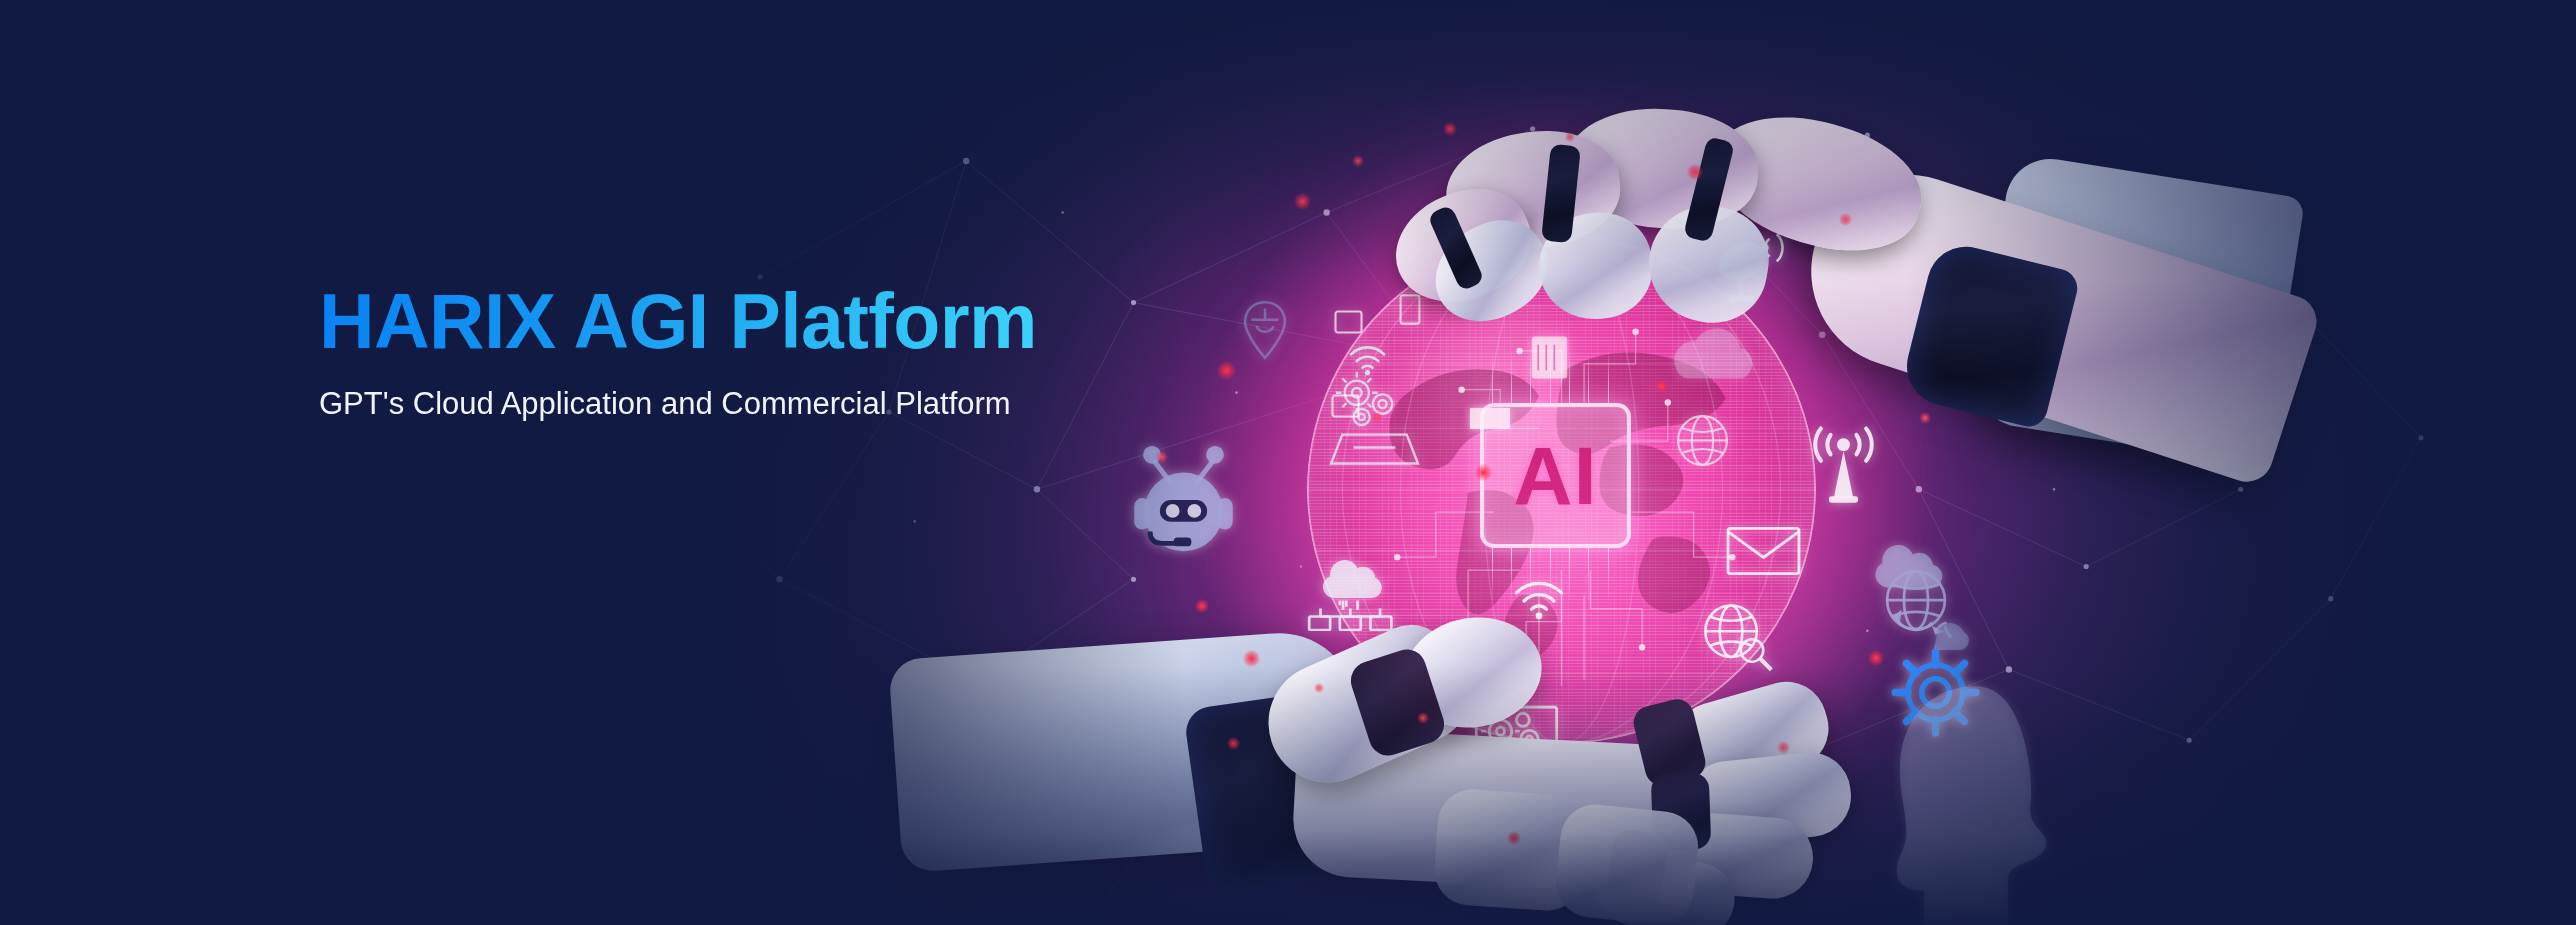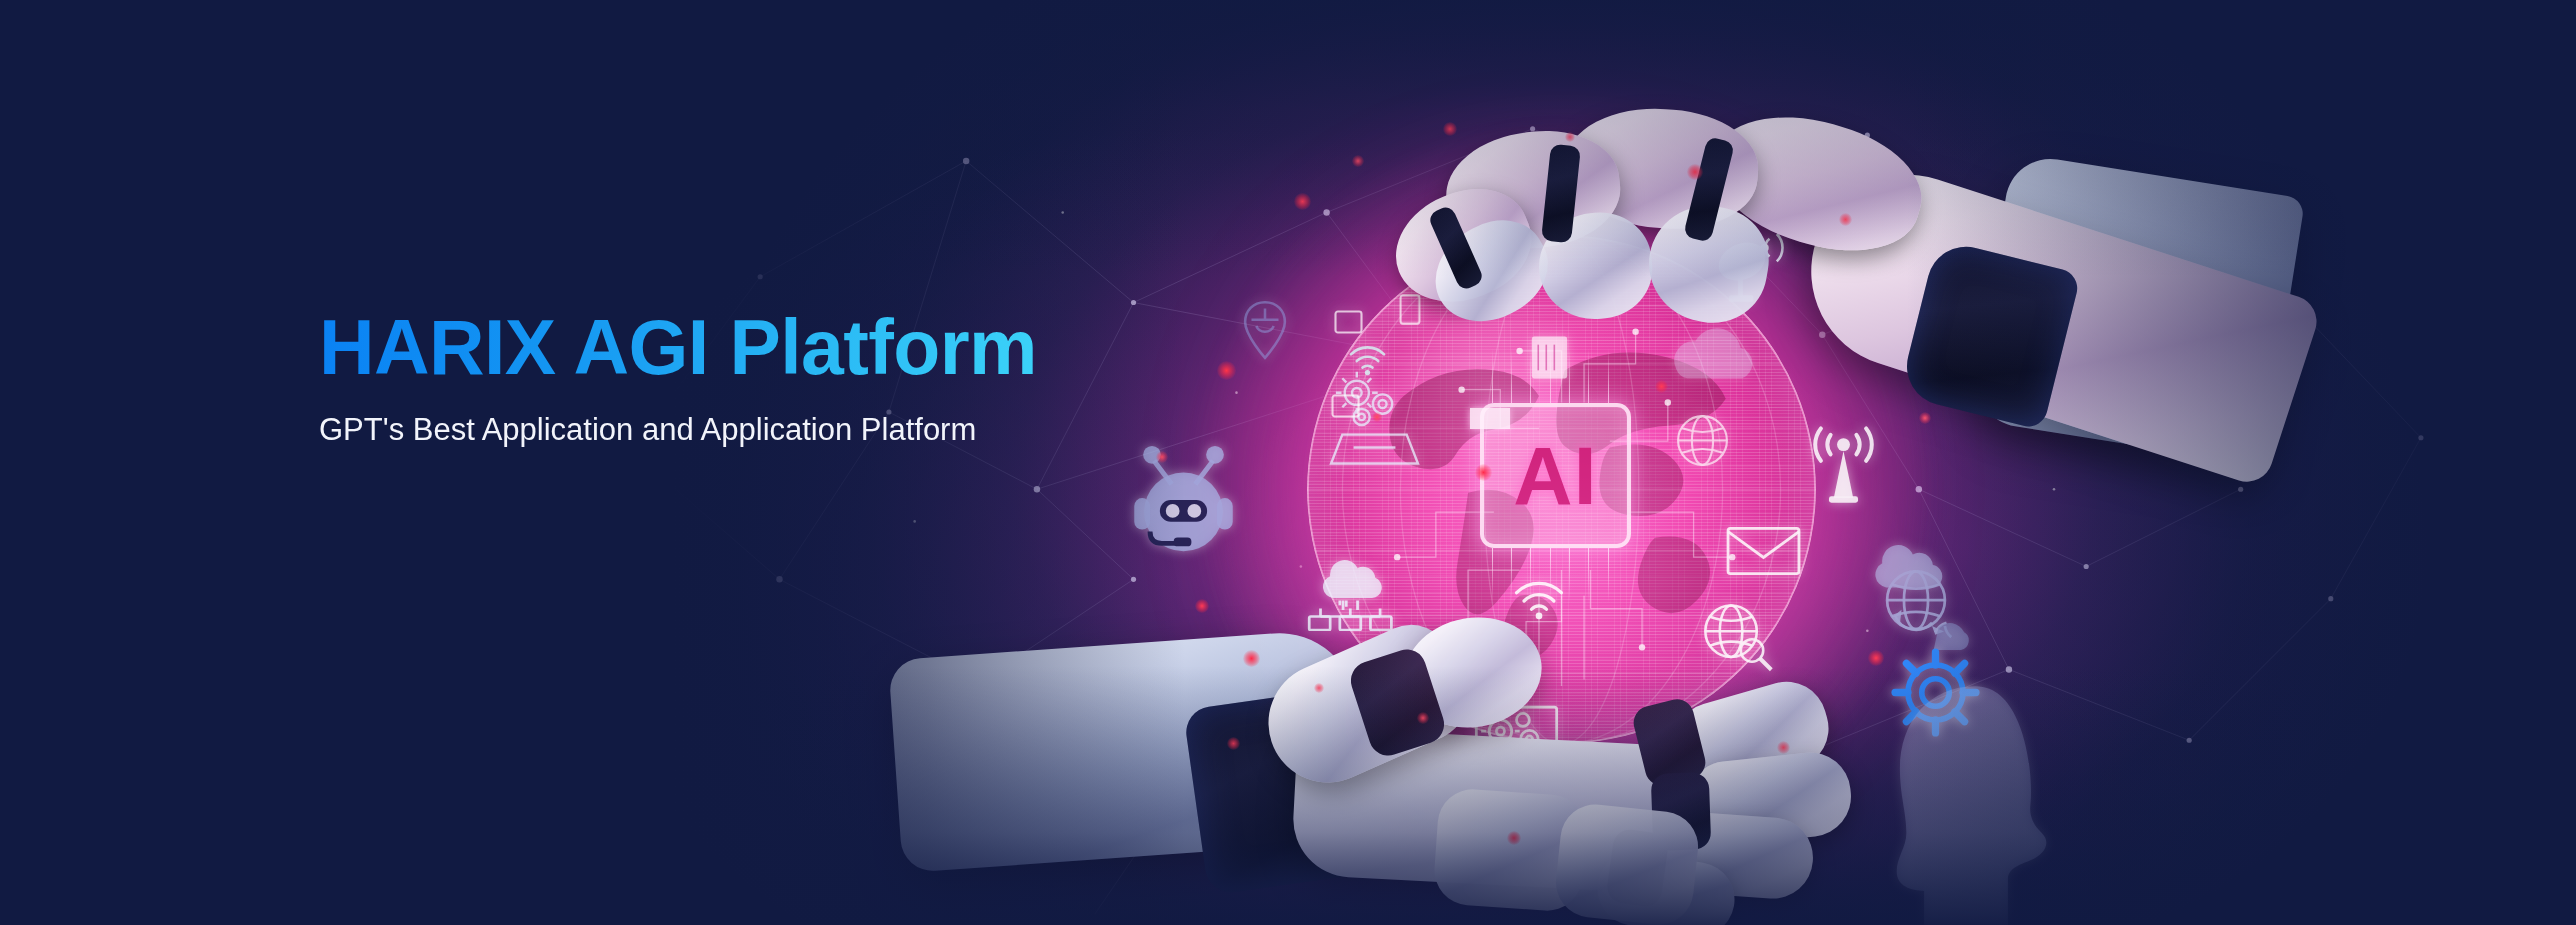--- a/index.html
+++ b/index.html
@@ -55,21 +55,21 @@
     background:linear-gradient(180deg,
       rgba(17,26,66,0.85) 0%,
       rgba(17,26,66,0.25) 12%,
       rgba(17,26,66,0) 30%,
       rgba(17,26,66,0) 72%,
       rgba(17,26,66,0.45) 90%,
       rgba(17,26,66,0.92) 100%);
   }
 
   
-  .copy{position:absolute;left:319px;top:283px;width:837px;margin-top:26px;}
+  .copy{position:absolute;left:319px;top:283px;width:837px;}
   .headline{
     font-size:77px;
     font-weight:700;
     line-height:1.0;
     letter-spacing:-0.6px;
     margin:0;
     background:linear-gradient(90deg,#0a82f4 0%,#1496f2 28%,#2bbbf5 62%,#45e0fb 100%);
     -webkit-background-clip:text;
     background-clip:text;
     color:transparent;
@@ -732,17 +732,17 @@
   <div class="bokeh" style="left:1919px;top:412px;width:11.6px;height:11.6px;background:radial-gradient(circle,#ff5570 0%,rgba(255,60,90,0.4) 45%,rgba(255,60,90,0) 75%);"></div>
   <div class="bokeh" style="left:1655px;top:380px;width:13px;height:13px;background:radial-gradient(circle,#ff3a55 0%,rgba(255,40,70,0.42) 45%,rgba(255,40,70,0) 75%);"></div>
   <div class="bokeh" style="left:1475px;top:464px;width:16.7px;height:16.7px;background:radial-gradient(circle,#ff2b4a 0%,rgba(255,40,70,0.42) 45%,rgba(255,40,70,0) 75%);"></div>
   <div class="bokeh" style="left:1372px;top:412px;width:10.3px;height:10.3px;background:radial-gradient(circle,#ff4a63 0%,rgba(255,50,80,0.4) 45%,rgba(255,50,80,0) 75%);"></div>
 
   <div class="bg-vignette"></div>
   <div class="bg-vig-v"></div>
 
   <div class="copy">
     <h1 class="headline">HARIX AGI Platform</h1>
-    <div class="tagline">GPT's Best Application and Application Platform</div>
+    <div class="tagline">GPT's Cloud Application and Commercial Platform</div>
   </div>
 
 </div>
 
 
 </body></html>

